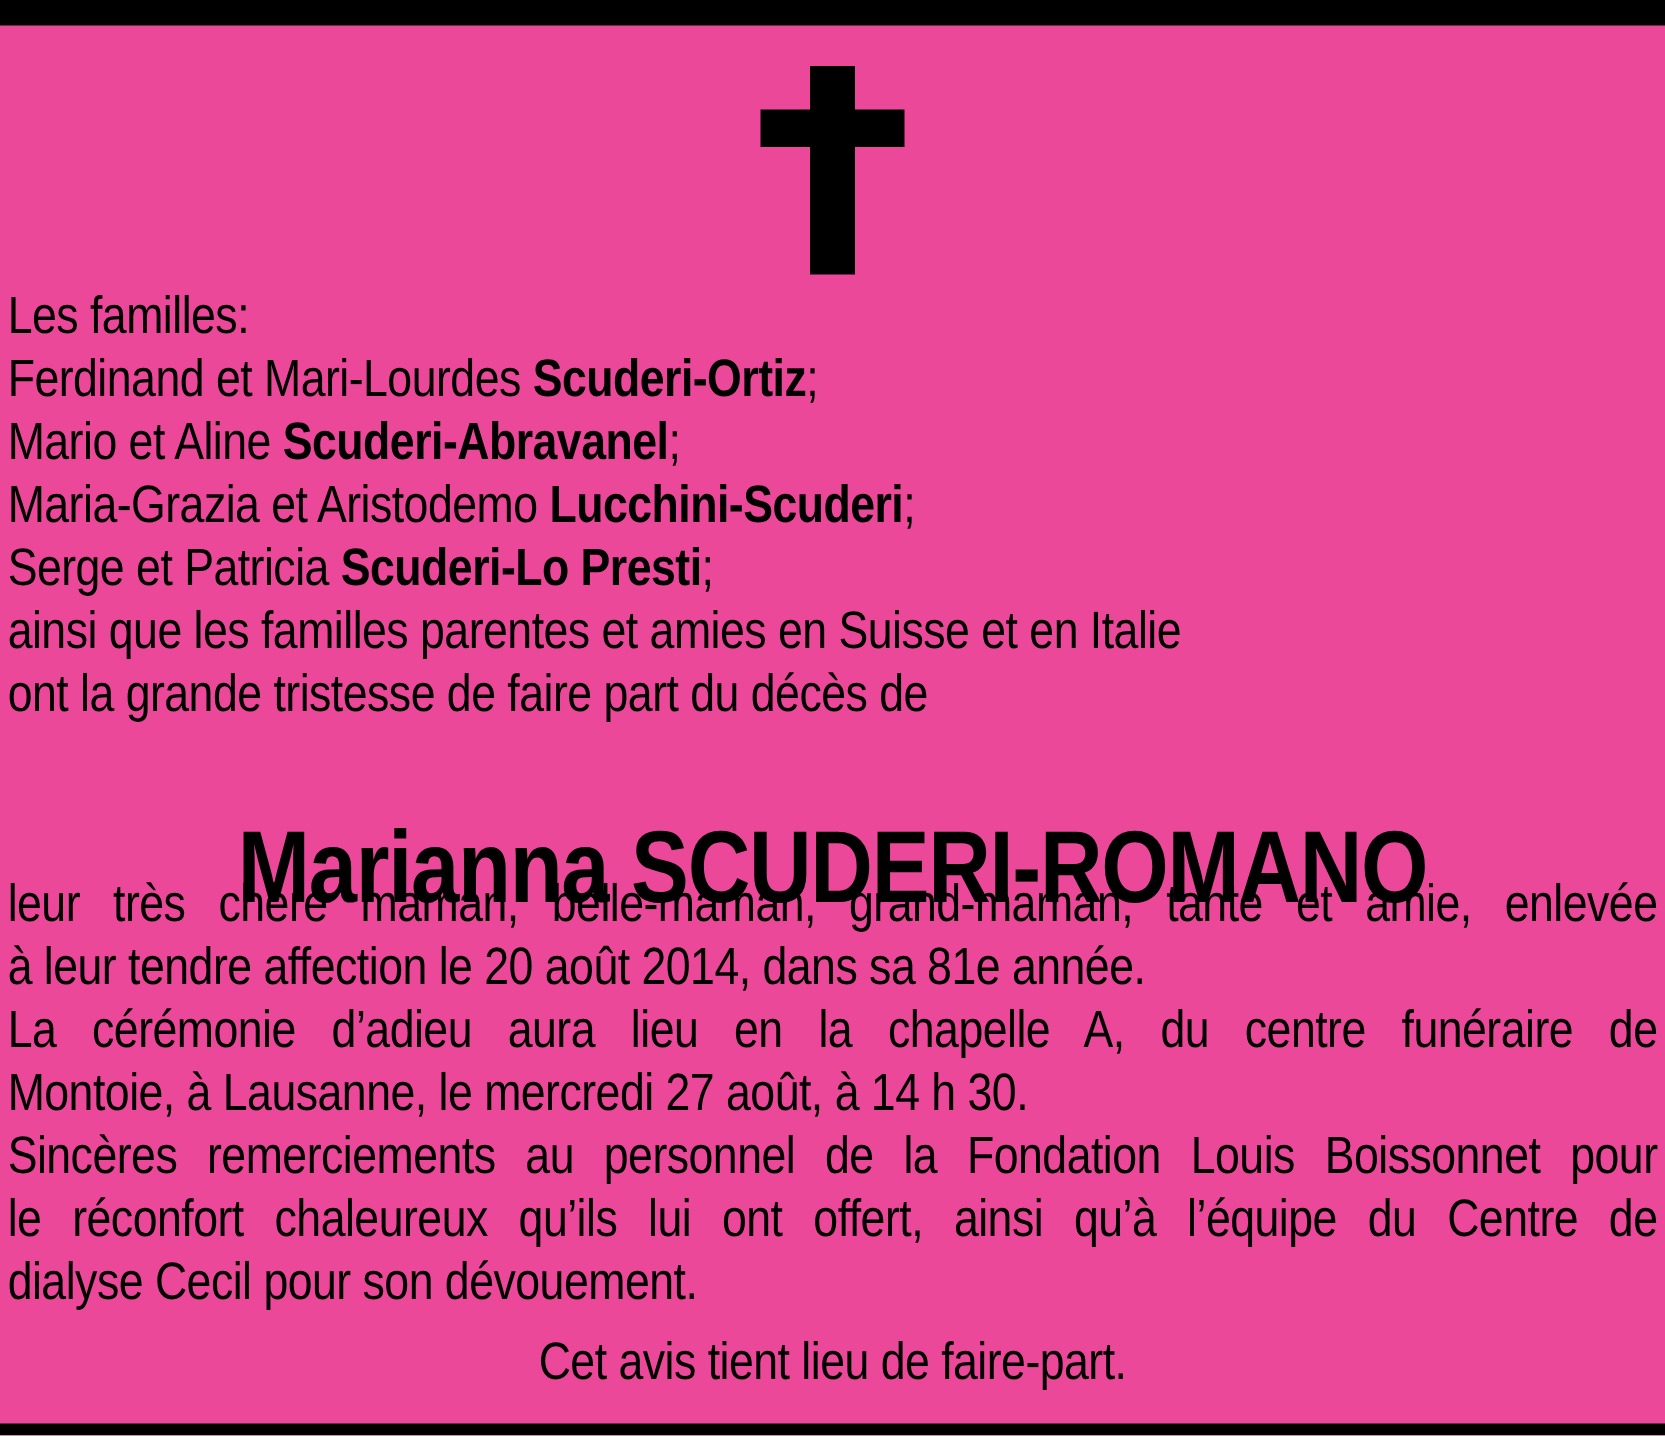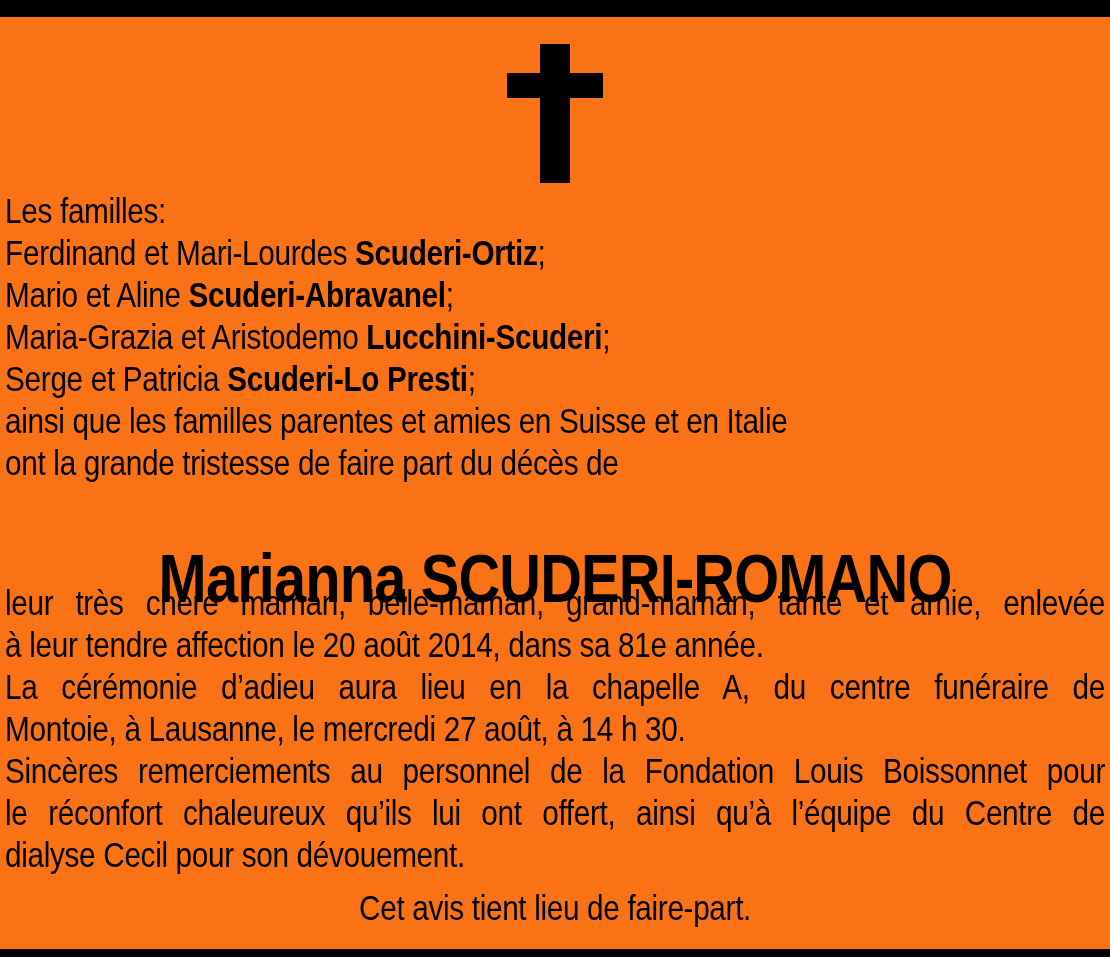--- a/index.html
+++ b/index.html
@@ -1,17 +1,17 @@
 <!DOCTYPE html>
 <html><head>
 <meta charset="utf-8">
 <style>
   html,body{margin:0;padding:0;background:#e8e8e8;}
   .sheet{
-    position:relative;width:1110px;height:957px;background:#f97316;
+    position:relative;width:1110px;height:957px;background:#ec4899;
     font-family:"Liberation Sans",sans-serif;color:#000;overflow:hidden;
   }
   .bar{position:absolute;left:0;width:1110px;background:#000;}
   .bar-top{top:0;height:17px;}
   .bar-bottom{top:949px;height:8px;}
   .cross{position:absolute;left:507px;top:44px;width:96px;height:139px;}
   .cross .v{position:absolute;left:33px;top:0;width:30px;height:139px;background:#000;}
   .cross .h{position:absolute;left:0;top:29px;width:96px;height:25px;background:#000;}
   
   .condensed{

